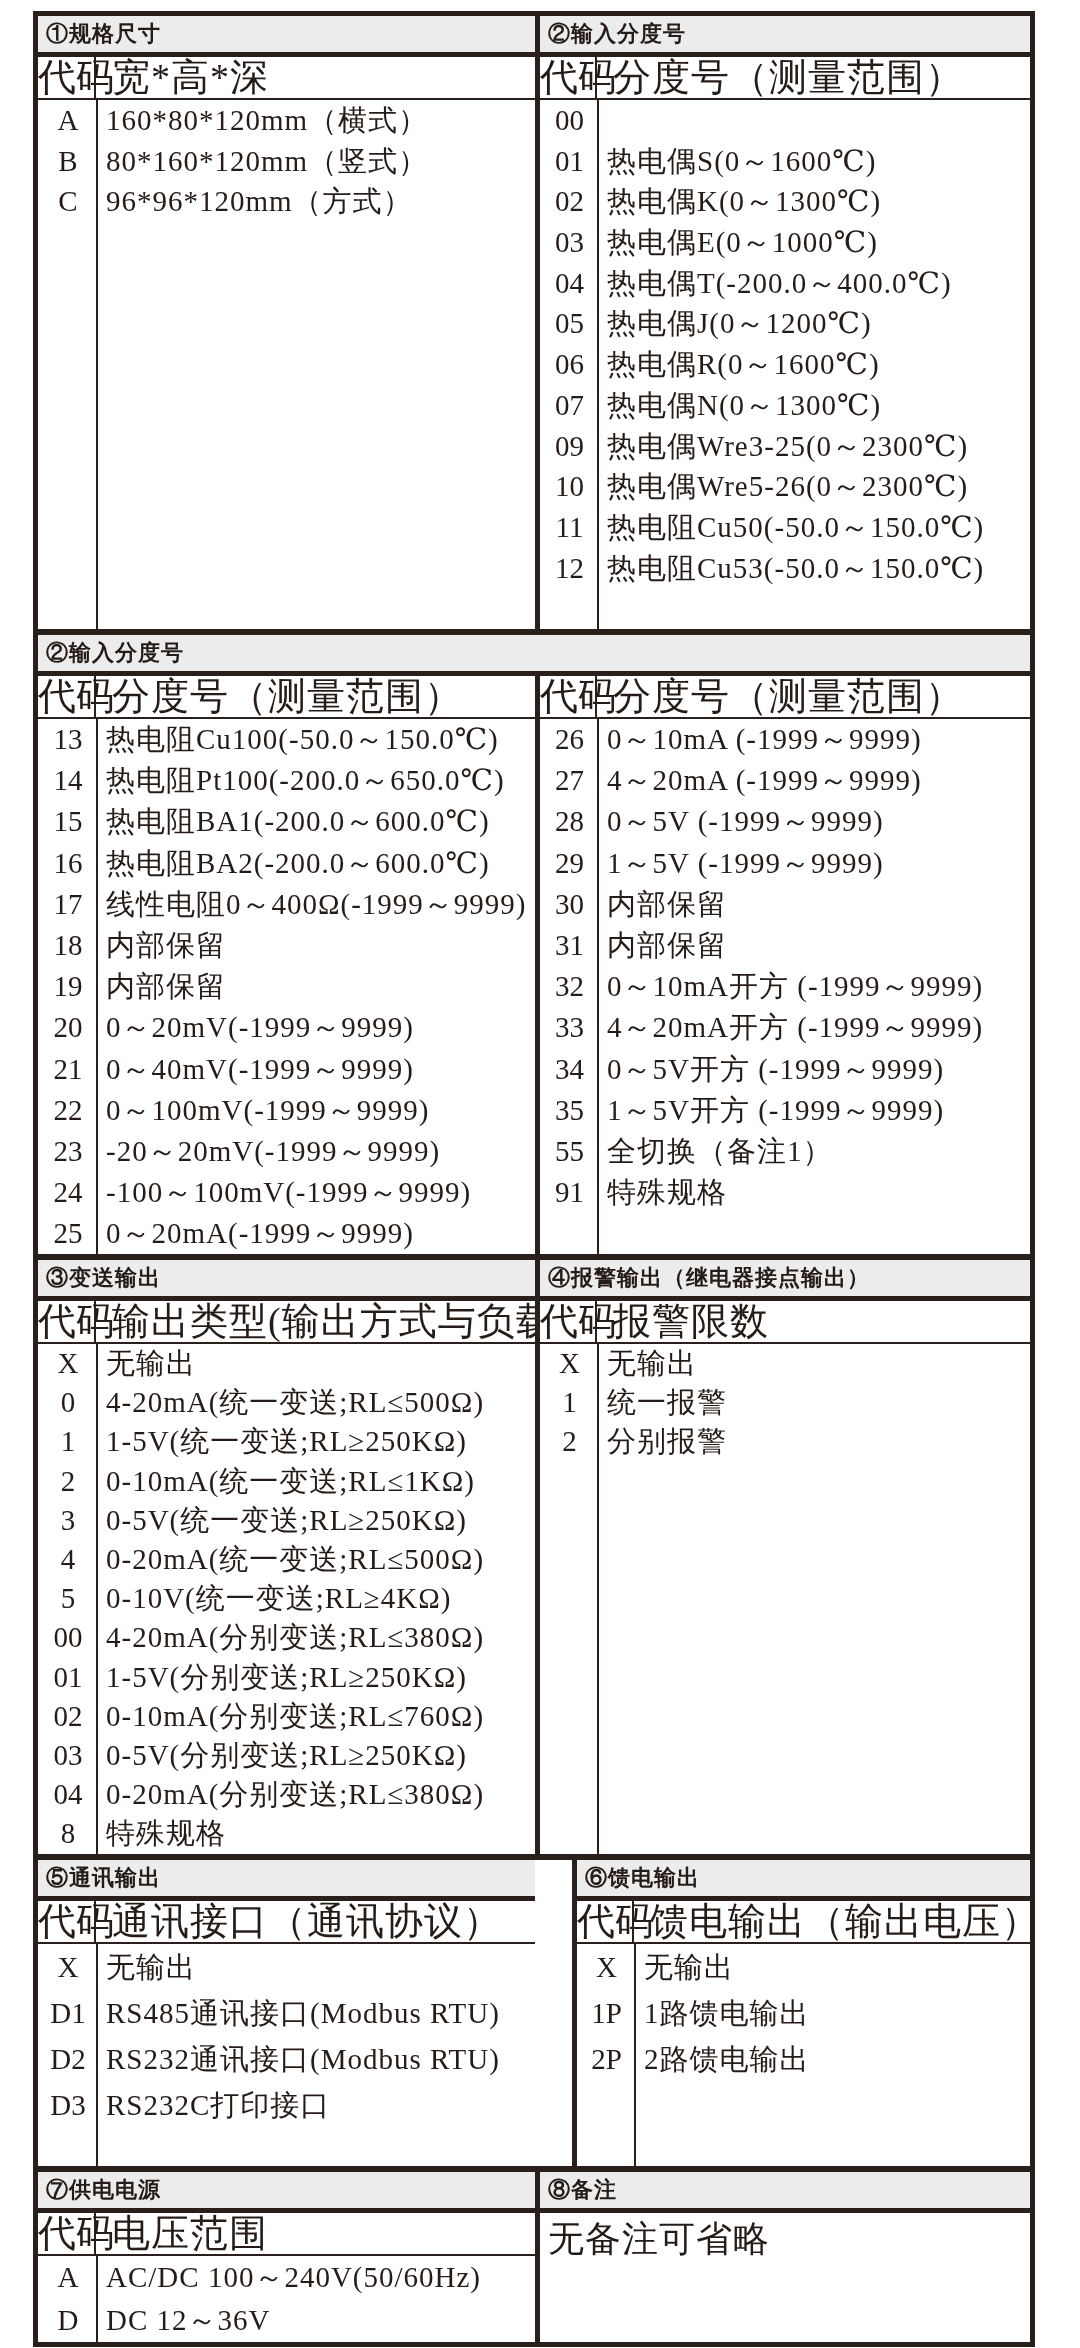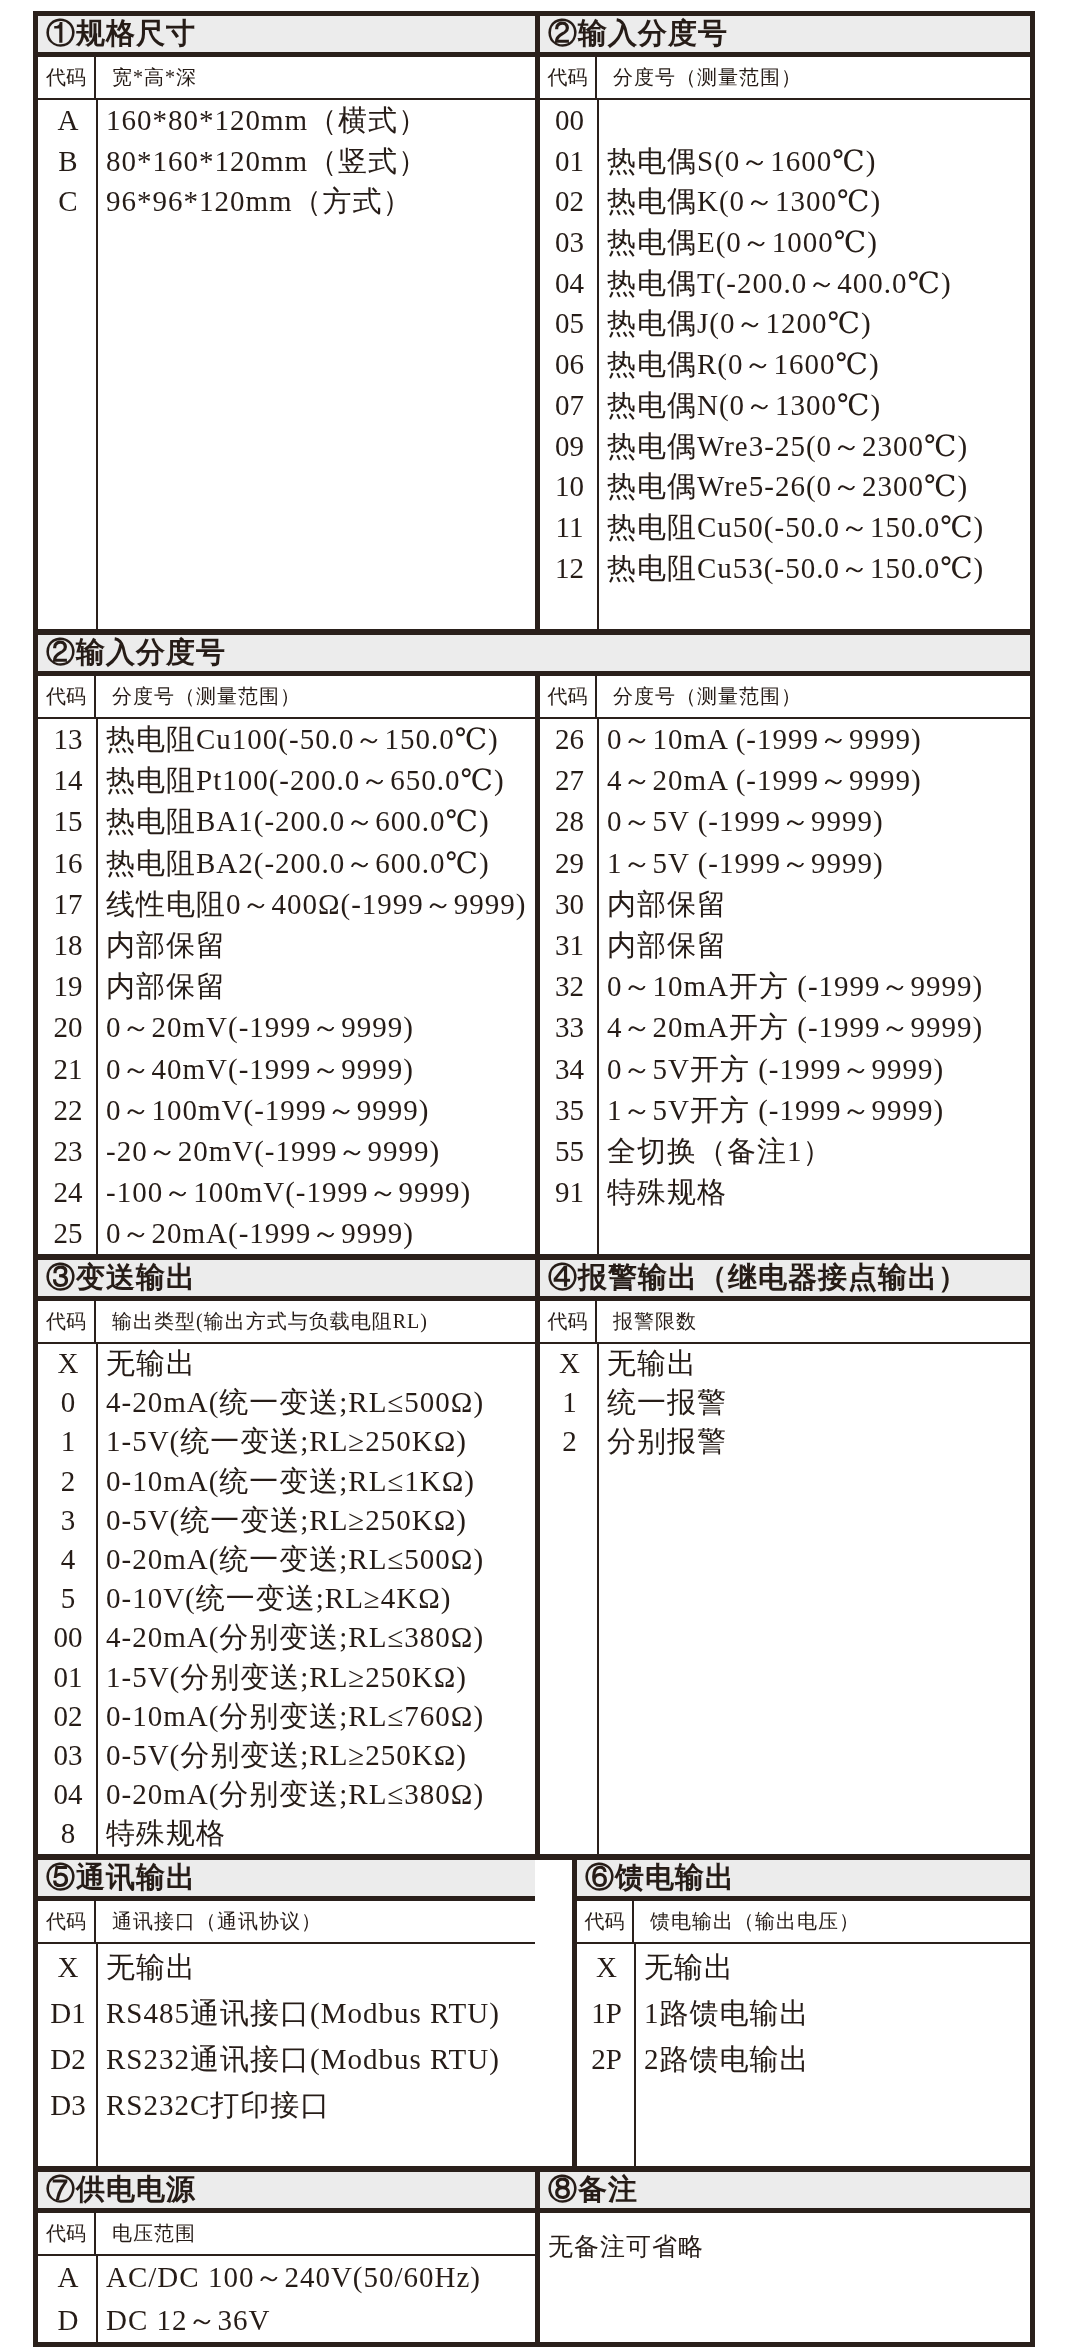--- a/index.html
+++ b/index.html
@@ -20,36 +20,36 @@
   .b2{height:625px;--rowh:41.2px;}
   .b3{height:600px;--rowh:39.2px;}
   .b4{height:312px;gap:37px;--rowh:46px;}
   .b5{height:170px;--rowh:43px;border-bottom:none;}
   .half{width:497px;display:flex;flex-direction:column;--codew:58px;overflow:hidden;}
   .half.r{width:auto;flex:1;border-left:5px solid var(--line,#2a201b);--codew:57px;}
   .split{flex:1;display:flex;overflow:hidden;}
   .sect-header{
     height:41px;flex:0 0 41px;background:var(--header_bg,#ececec);
     border-bottom:5px solid var(--line,#2a201b);
-    font-weight:bold;font-size:29px;line-height:35px;padding-left:8px;
+    font-weight:bold;font-size:22px;line-height:35px;padding-left:8px;
     letter-spacing:1px;white-space:nowrap;overflow:hidden;
   }
   .band.colband > .sect-header{width:100%;}
   .col-header{
     height:43px;flex:0 0 43px;display:flex;border-bottom:2px solid var(--line,#2a201b);
-    font-size:20px;line-height:41px;letter-spacing:1px;white-space:nowrap;
+    font-size:38px;line-height:41px;letter-spacing:1px;white-space:nowrap;
   }
   .col-header .code{width:var(--codew);flex:0 0 var(--codew);text-align:center;border-right:2px solid var(--line,#2a201b);letter-spacing:0;}
   .col-header .desc{flex:1;padding-left:16px;overflow:hidden;}
   .rows{flex:1;position:relative;overflow:hidden;}
   .rows::before{content:"";position:absolute;left:var(--codew);top:0;bottom:0;width:2px;background:var(--line,#2a201b);}
   .row{display:flex;height:var(--rowh);line-height:var(--rowh);font-size:29px;white-space:nowrap;}
   .row .code{width:calc(var(--codew) + 2px);flex:0 0 calc(var(--codew) + 2px);text-align:center;}
   .row .desc{flex:1;padding-left:8px;letter-spacing:1px;overflow:hidden;}
-  .note{flex:1;padding:13px 8px 0 8px;font-size:25px;line-height:42px;letter-spacing:1px;}
+  .note{flex:1;padding:5px 8px 0 8px;font-size:36px;line-height:42px;letter-spacing:1px;}
 </style>
 </head>
 <body>
 
 <div class="page" style="--ink: #261c17; --line: #2a201b; --header_bg: #ececec; --paper: #ffffff;">
   <div class="sheet">
 
     <div class="band b1">
       <div class="half">
         <div class="sect-header">①规格尺寸</div>

